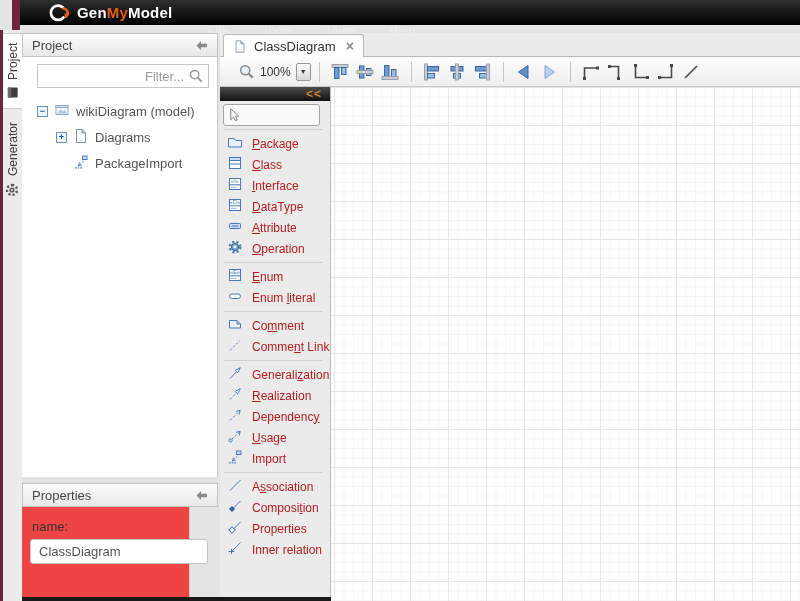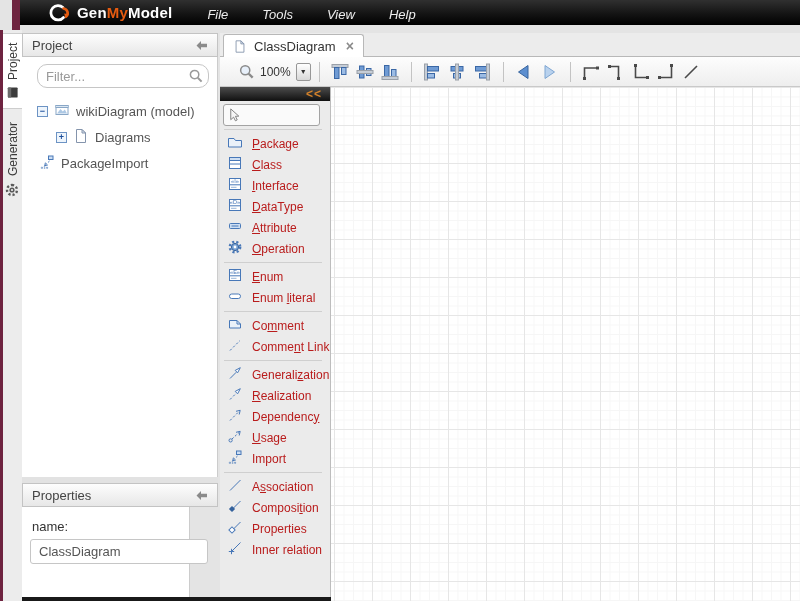--- a/index.html
+++ b/index.html
@@ -8,46 +8,46 @@
   .app { position:relative; width:800px; height:601px; background:#e4e4e4; }
 
   
   .topbar { position:absolute; left:12px; top:0; width:800px; height:25px;
     background:linear-gradient(#303030,#141414 55%,#000); display:flex; }
   .topbar-accent { position:absolute; left:0; top:0; width:8px; height:30px; background:#6e2340; }
   .logo { display:flex; align-items:center; gap:5px; margin-left:30px; }
   .logo-text { font-size:15px; font-weight:bold; color:#fff; letter-spacing:.2px; }
   .logo-text .my { color:#e55b10; }
   .menus { display:flex; margin-left:18px; height:30px; }
-  .menu-item { color:#ededed; font-size:13px; padding:0 17px; line-height:30px; cursor:default;font-style:italic; }
+  .menu-item { color:#ededed; font-size:13px; padding:16px 17px; line-height:30px; cursor:default; }
 
   
   .side-strip { position:absolute; left:0; top:30px; width:3px; height:571px; background:#6e2340; }
   .side-rail  { position:absolute; left:3px; top:30px; width:19px; height:571px; background:#ececec; }
   .side-tab { position:absolute; left:0; width:19px; display:flex; }
   .side-tab.active { background:#fff; border-top:1px solid #cdcdcd; border-bottom:1px solid #cdcdcd; }
   .vtext { writing-mode:vertical-rl; transform:rotate(180deg); display:inline-flex;
     align-items:center; justify-content:center; gap:6px; width:19px; font-size:12px; color:#3a3a3a; }
   .vtext svg { transform:rotate(90deg); }
 
   
   .panel-header { position:absolute; left:22px; width:196px; height:24px;
     background:linear-gradient(#fdfdfd,#e7e7e7); border:1px solid #c3c3c3;
     display:flex; align-items:center; padding:0 9px; font-size:13px; color:#444; }
   .panel-header .spring { flex:1; }
   .project-body { position:absolute; left:22px; top:57px; width:196px; height:420px;
     background:#fff; border-right:1px solid #cccccc; }
   .h-splitter { position:absolute; left:22px; top:477px; width:196px; height:6px; background:#e2e2e2; }
   .properties-body { position:absolute; left:22px; top:507px; width:168px; height:90px;
-    background:#ffffff; border-right:1px solid #cccccc; padding:8px 12px 0 8px; }
+    background:#ef4444; border-right:1px solid #cccccc; padding:8px 12px 0 8px; }
   .bottom-bar { position:absolute; left:22px; top:597px; width:309px; height:4px; background:#191919; }
 
   .filter-wrap { position:relative; margin:7px 8px 8px 15px; width:172px; }
-  .filter-wrap input { width:172px; height:24px; border:1px solid #c6c6c6; border-radius:10px;
-    padding:0 24px 0 8px; font-size:13px; color:#701a75; font-family:inherit; outline:none; }
+  .filter-wrap input { width:172px; height:24px; border:1px solid #c6c6c6; border-radius:0;
+    padding:0 24px 0 8px; font-size:13px; color:#701a75; font-family:inherit; outline:none;text-align:right; }
   .filter-wrap input::placeholder { color:#9a9a9a; }
   .filter-wrap .mag { position:absolute; right:5px; top:4px; }
 
   .tree { margin-top:10px; font-size:13px; color:#555; }
   .tree-row { display:flex; align-items:center; height:26px; gap:6px; }
   .expander { width:11px; height:11px; border:1px solid #6c93c4; background:#eef5fc;
     font-size:9px; font-weight:bold; color:#1d4f9c; line-height:9px; text-align:center; flex:none; }
   .expander.none { visibility:hidden; }
 
   .prop-label { font-size:13px; color:#333; margin:4px 0 5px 2px; }
@@ -167,21 +167,21 @@
           <span>wikiDiagram (model)</span>
         </div>
         <div class="tree-row" style="padding-left: 34px;">
           <span class="expander ">+</span>
           <span><svg width="16" height="16" viewBox="0 0 16 16">
               <path d="M3.5 1.5 h5.5 l3.5 3.5 v9.5 h-9 z" fill="#fff" stroke="#8494ac"></path>
               <path d="M9 1.5 v3.5 h3.5 z" fill="#dbe4f0" stroke="#8494ac"></path>
             </svg></span>
           <span>Diagrams</span>
         </div>
-        <div class="tree-row" style="">
+        <div class="tree-row" style="padding-left: 34px;">
           <span class="expander none"></span>
           <span><svg width="16" height="16" viewBox="0 0 16 16">
               <rect x="9.5" y="2" width="4.5" height="3.5" fill="#cddef2" stroke="#4878b8"></rect>
               <path d="M10.5 7 L6.2 11.2" stroke="#4878b8" stroke-dasharray="2 1.6"></path>
               <path d="M8.8 11 L5.8 11.6 L6.4 8.6" fill="none" stroke="#4878b8"></path>
               <text x="1.5" y="15" font-size="5.6" fill="#4878b8">«I»</text>
             </svg></span>
           <span>PackageImport</span>
         </div>
       </div>

